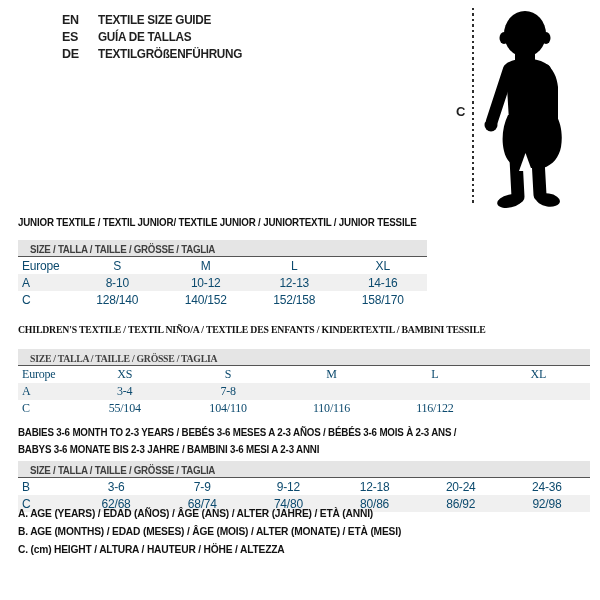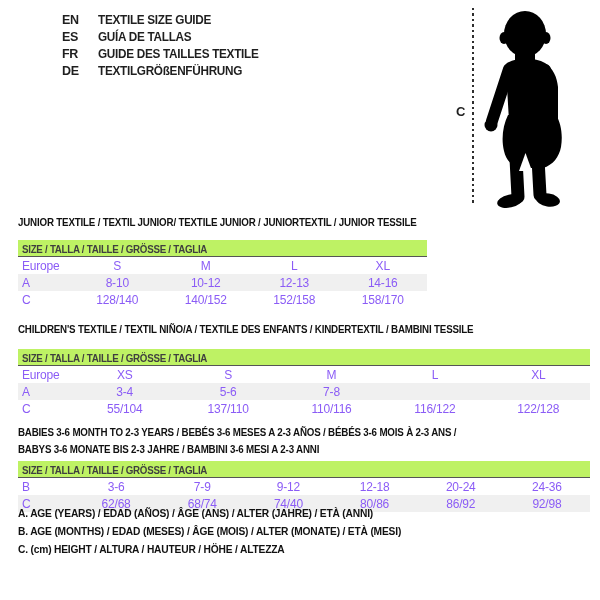--- a/index.html
+++ b/index.html
@@ -14,31 +14,31 @@
 
   
   .silhouette{position:absolute;left:479px;top:6px;}
   .dash-line{position:absolute;left:472px;top:8px;width:2px;height:198px;
     background:repeating-linear-gradient(to bottom,#2e2e2e 0 2.5px,transparent 2.5px 5.5px);}
   .c-label{position:absolute;left:456px;top:104px;font-weight:bold;font-size:13px;}
 
   
   .sec{position:absolute;left:18px;}
   .sec1{top:216px;width:409px;}
-  .sec2{top:323px;width:572px;}
+  .sec2{top:323px;width:572px;font-family:Liberation Serif, serif;}
   .sec3{top:424px;width:572px;}
   .sec-title{font-weight:bold;font-size:10.5px;letter-spacing:-0.2px;line-height:13px;white-space:nowrap;
     transform:scaleX(0.93);transform-origin:left top;color:#111;}
   .sec1 .sec-title{margin-bottom:11px;}
   .sec2 .sec-title{margin-bottom:13px;}
   .sec3 .sec-title{line-height:17px;margin-bottom:3px;}
-  .bar{height:16px;line-height:16px;background:#bef264;border-bottom:1px solid #555;padding-left:4px;overflow:hidden;}
+  .bar{height:16px;line-height:16px;background:#e5e5e5;border-bottom:1px solid #555;padding-left:12px;overflow:hidden;}
   .bar .cond{display:inline-block;font-weight:bold;font-size:10.5px;letter-spacing:-0.3px;color:#3f3f3f;white-space:nowrap;
     transform:scaleX(0.93);transform-origin:left center;}
-  .trow{display:grid;height:17px;align-items:center;font-size:12px;color:#8b5cf6;letter-spacing:-0.2px;}
+  .trow{display:grid;height:17px;align-items:center;font-size:12px;color:#0c4a6e;letter-spacing:-0.2px;}
   .trow.alt{background:#f0f0f0;}
   .trow .lbl{padding-left:4px;text-align:left;}
   .trow .val{text-align:center;}
 
   
   .notes{position:absolute;left:18px;top:504px;}
   .note-line{font-weight:bold;font-size:11px;letter-spacing:-0.2px;line-height:18px;white-space:nowrap;
     transform:scaleX(0.93);transform-origin:left top;color:#111;}
 </style>
 </head>
@@ -47,24 +47,20 @@
 <div class="page">
 
   <div class="lang-block">
       <div class="lang-row">
         <span class="lang-code">EN</span>
         <span class="lang-label">TEXTILE SIZE GUIDE</span>
       </div>
       <div class="lang-row">
         <span class="lang-code">ES</span>
         <span class="lang-label">GUÍA DE TALLAS</span>
-      </div>
-      <div class="lang-row">
-        <span class="lang-code">FR</span>
-        <span class="lang-label">GUIDE DES TAILLES TEXTILE</span>
       </div>
       <div class="lang-row">
         <span class="lang-code">DE</span>
         <span class="lang-label">TEXTILGRÖßENFÜHRUNG</span>
       </div>
     </div>
 
   <div class="dash-line"></div>
   <div class="c-label">C</div>
 
@@ -127,30 +123,28 @@
           <span class="lbl">Europe</span>
           <span class="val">XS</span>
           <span class="val">S</span>
           <span class="val">M</span>
           <span class="val">L</span>
           <span class="val">XL</span>
         </div>
         <div class="trow alt" style="grid-template-columns: 55px repeat(5, 1fr);">
           <span class="lbl">A</span>
           <span class="val">3-4</span>
-          <span class="val">5-6</span>
           <span class="val">7-8</span>
         </div>
         <div class="trow" style="grid-template-columns: 55px repeat(5, 1fr);">
           <span class="lbl">C</span>
           <span class="val">55/104</span>
-          <span class="val">137/110</span>
+          <span class="val">104/110</span>
           <span class="val">110/116</span>
           <span class="val">116/122</span>
-          <span class="val">122/128</span>
         </div>
       </div>
   </div>
 
   <div class="sec sec3">
     <div class="sec-title">
         <div>BABIES 3-6 MONTH TO 2-3 YEARS / BEBÉS 3-6 MESES A 2-3 AÑOS / BÉBÉS 3-6 MOIS À 2-3 ANS /</div>
         <div>BABYS 3-6 MONATE BIS 2-3 JAHRE / BAMBINI 3-6 MESI A 2-3 ANNI</div>
       </div>
     <div class="bar"><span class="cond">SIZE / TALLA / TAILLE / GRÖSSE / TAGLIA</span></div>
@@ -161,21 +155,21 @@
           <span class="val">7-9</span>
           <span class="val">9-12</span>
           <span class="val">12-18</span>
           <span class="val">20-24</span>
           <span class="val">24-36</span>
         </div>
         <div class="trow alt" style="grid-template-columns: 55px repeat(6, 1fr);">
           <span class="lbl">C</span>
           <span class="val">62/68</span>
           <span class="val">68/74</span>
-          <span class="val">74/40</span>
+          <span class="val">74/80</span>
           <span class="val">80/86</span>
           <span class="val">86/92</span>
           <span class="val">92/98</span>
         </div>
       </div>
   </div>
 
   <div class="notes">
       <div class="note-line">A. AGE (YEARS) / EDAD (AÑOS) / ÂGE (ANS) / ALTER (JAHRE) / ETÀ (ANNI)</div>
       <div class="note-line">B. AGE (MONTHS) / EDAD (MESES) / ÂGE (MOIS) / ALTER (MONATE) / ETÀ (MESI)</div>

